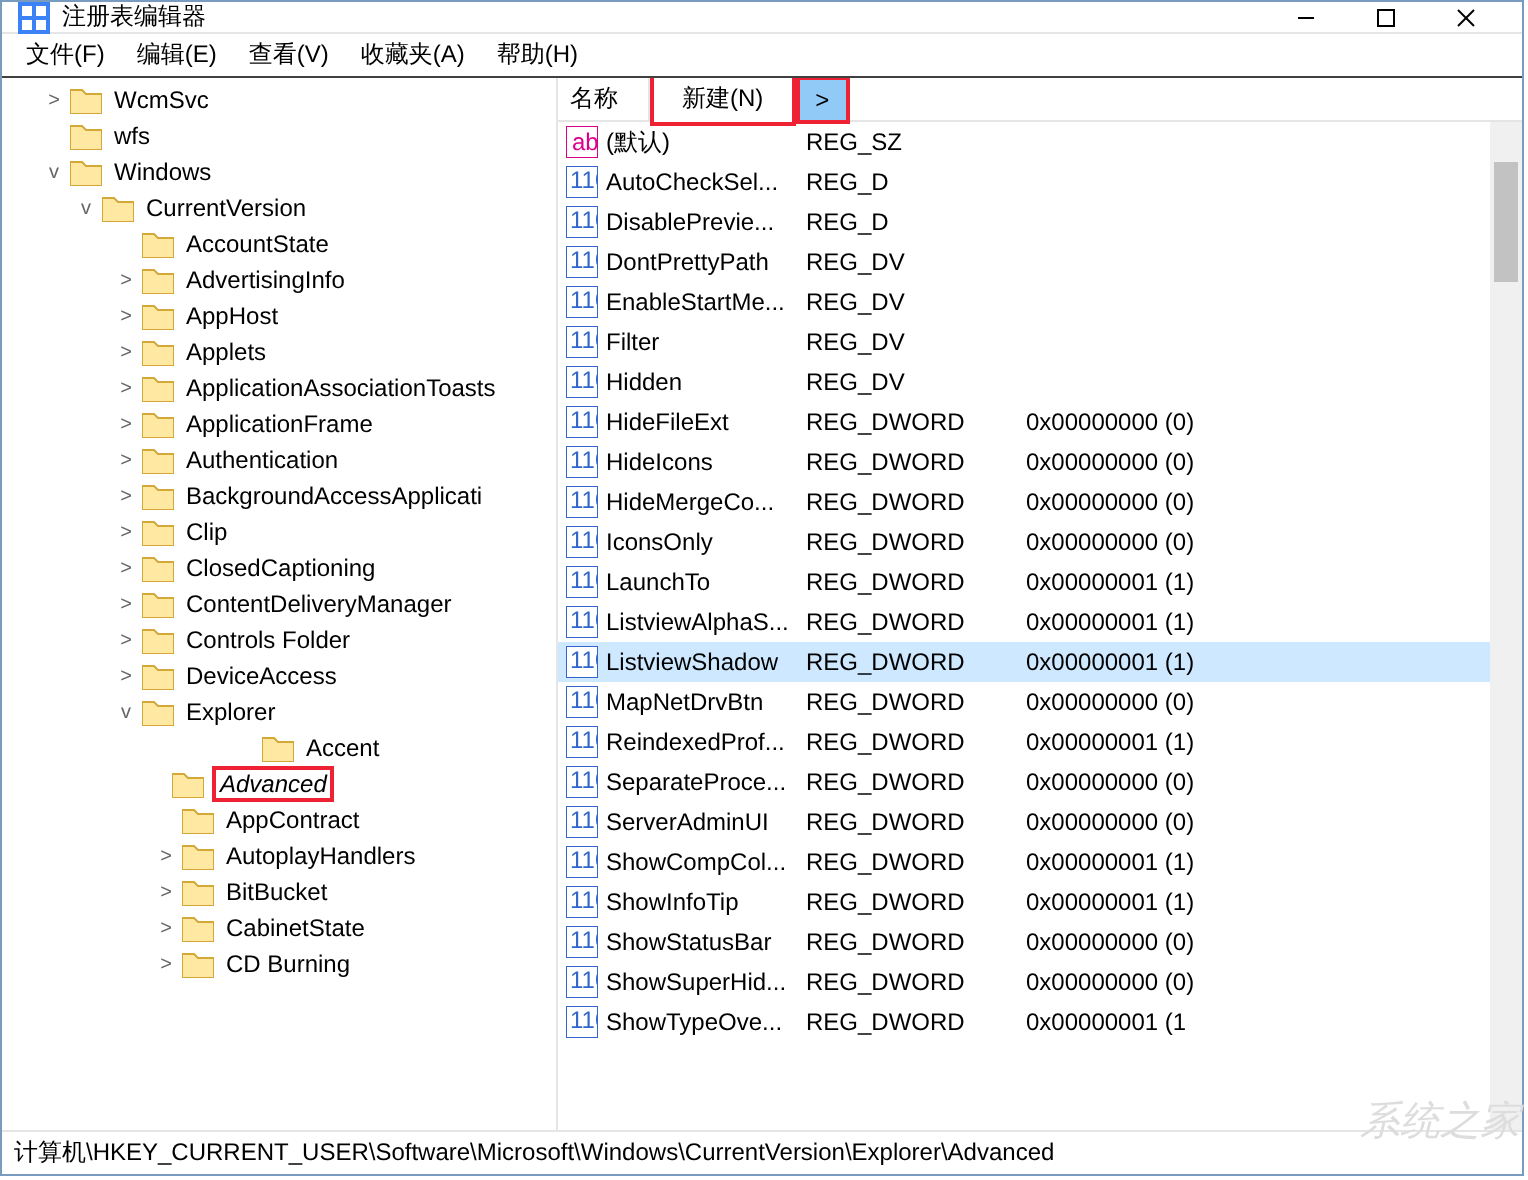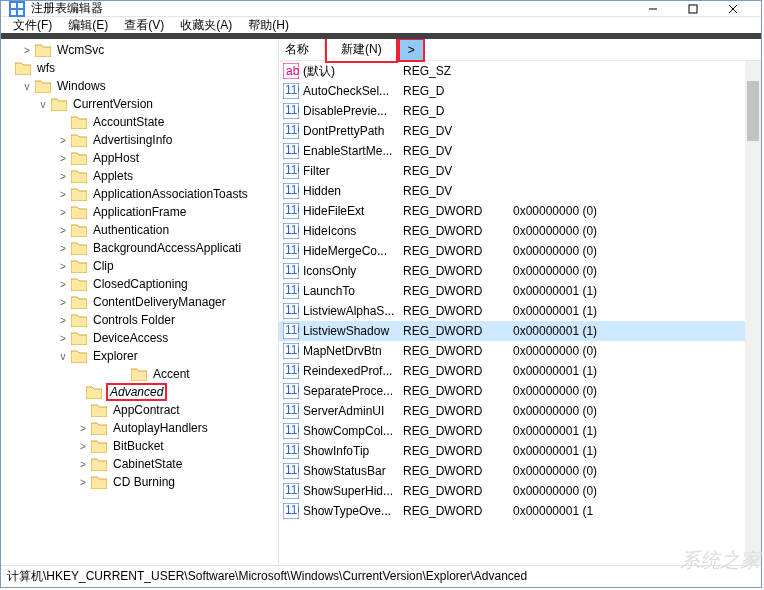--- a/index.html
+++ b/index.html
@@ -3,21 +3,21 @@
 <meta charset="utf-8">
 <style>
 * { box-sizing: border-box; margin: 0; padding: 0; font-family: "Microsoft YaHei", "Segoe UI", sans-serif; font-size: 12px; }
 body { background: #fff; width: 764px; height: 590px; overflow: hidden; position: relative; }
 .window { border: 1px solid #7a9bc0; width: 762px; height: 588px; display: flex; flex-direction: column; }
 .titlebar { height: 16px; display: flex; align-items: center; padding: 0 8px; background: #fff; border-bottom: 1px solid #e5e5e5; }
 .titlebar-icon { width: 16px; height: 16px; margin-right: 6px; }
 .titlebar-title { flex: 1; font-size: 12px; }
 .win-controls { display: flex; gap: 0; }
 .win-btn { width: 40px; height: 28px; display: flex; align-items: center; justify-content: center; cursor: pointer; }
-.menubar { height: 22px; display: flex; align-items: center; padding: 0 4px; border-bottom: 6px solid #404040; }
+.menubar { height: 22px; display: flex; align-items: center; padding: 0 4px; border-bottom: 1px solid #404040; }
 .menubar span { padding: 2px 8px; cursor: pointer; }
 .content { flex: 1; display: flex; overflow: hidden; position: relative; }
 .tree-pane { width: 278px; border-right: 1px solid #e5e5e5; overflow: auto; padding: 2px 0; }
 .tree-node { white-space: nowrap; height: 18px; display: flex; align-items: center; }
 .tree-toggle { width: 12px; display: inline-flex; justify-content: center; cursor: pointer; color: #666; font-size: 10px; }
 .folder-icon { width: 16px; height: 14px; margin: 0 4px 0 2px; display: inline-block; }
 .tree-label { padding: 0 2px; }
 .highlighted { border: 2px solid #e23; }
 .list-pane { flex: 1; position: relative; overflow: hidden; }
 .list-header { height: 22px; display: flex; align-items: center; border-bottom: 1px solid #e5e5e5; position: relative; }
@@ -83,21 +83,21 @@
 
   <div class="content">
     <div class="tree-pane" id="tree-pane">
       <div class="tree-node" style="padding-left: 20px;">
           <span class="tree-toggle">&gt;</span>
           <svg class="folder-icon" viewBox="0 0 16 14">
             <path d="M0 2 h6 l2 2 h8 v10 H0 Z" fill="#ffe9a2" stroke="#d4a838"></path>
           </svg>
           <span class="tree-label">WcmSvc</span>
         </div>
-        <div class="tree-node" style="">
+        <div class="tree-node" style="padding-left: 20px;">
           <span class="tree-toggle"></span>
           <svg class="folder-icon" viewBox="0 0 16 14">
             <path d="M0 2 h6 l2 2 h8 v10 H0 Z" fill="#ffe9a2" stroke="#d4a838"></path>
           </svg>
           <span class="tree-label">wfs</span>
         </div>
         <div class="tree-node" style="padding-left: 20px;">
           <span class="tree-toggle">v</span>
           <svg class="folder-icon" viewBox="0 0 16 14">
             <path d="M0 2 h6 l2 2 h8 v10 H0 Z" fill="#ffe9a2" stroke="#d4a838"></path>

